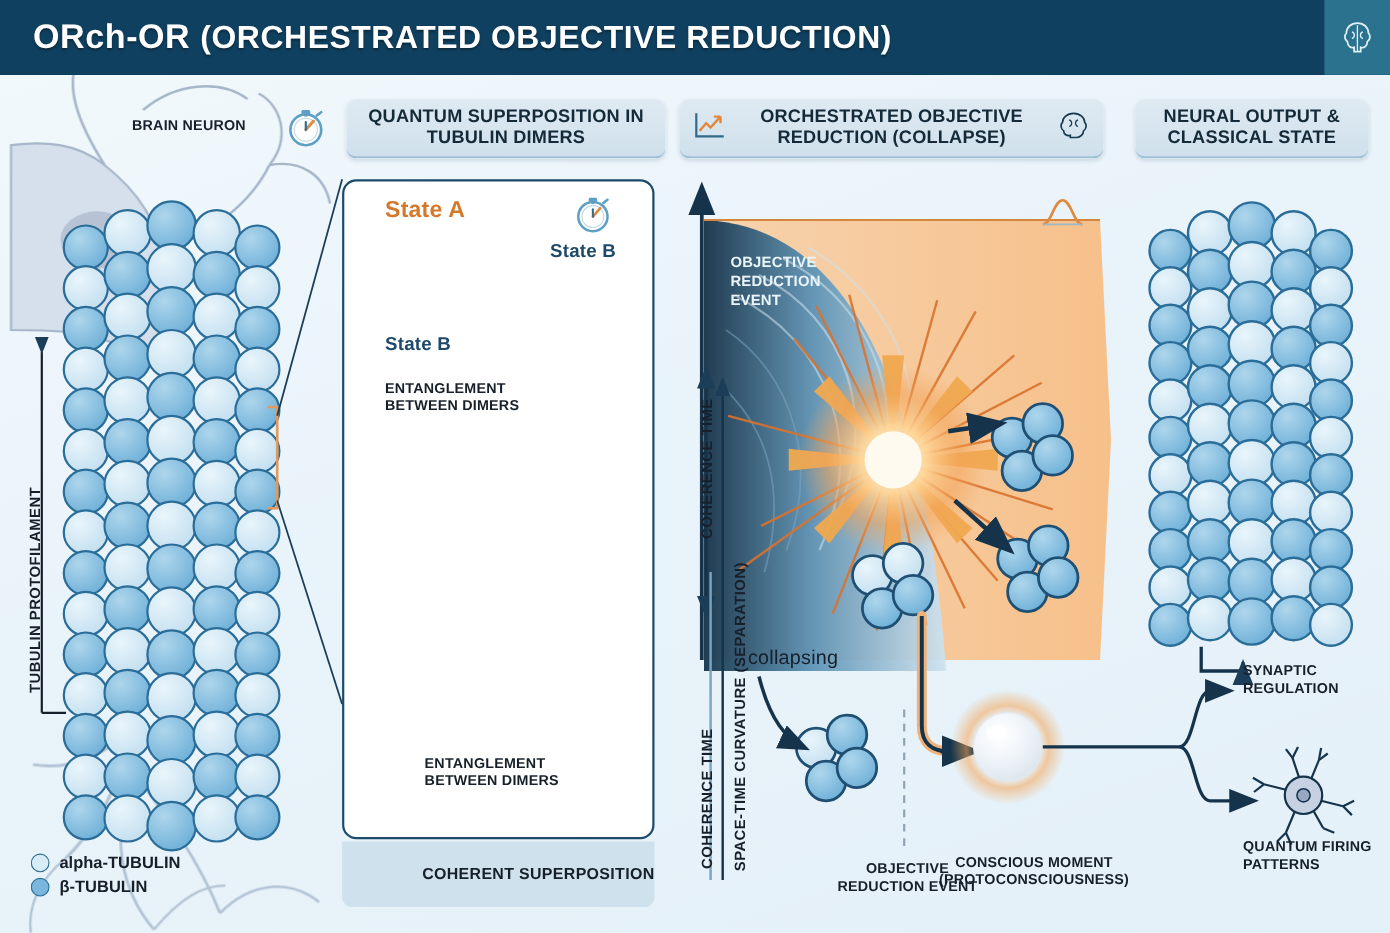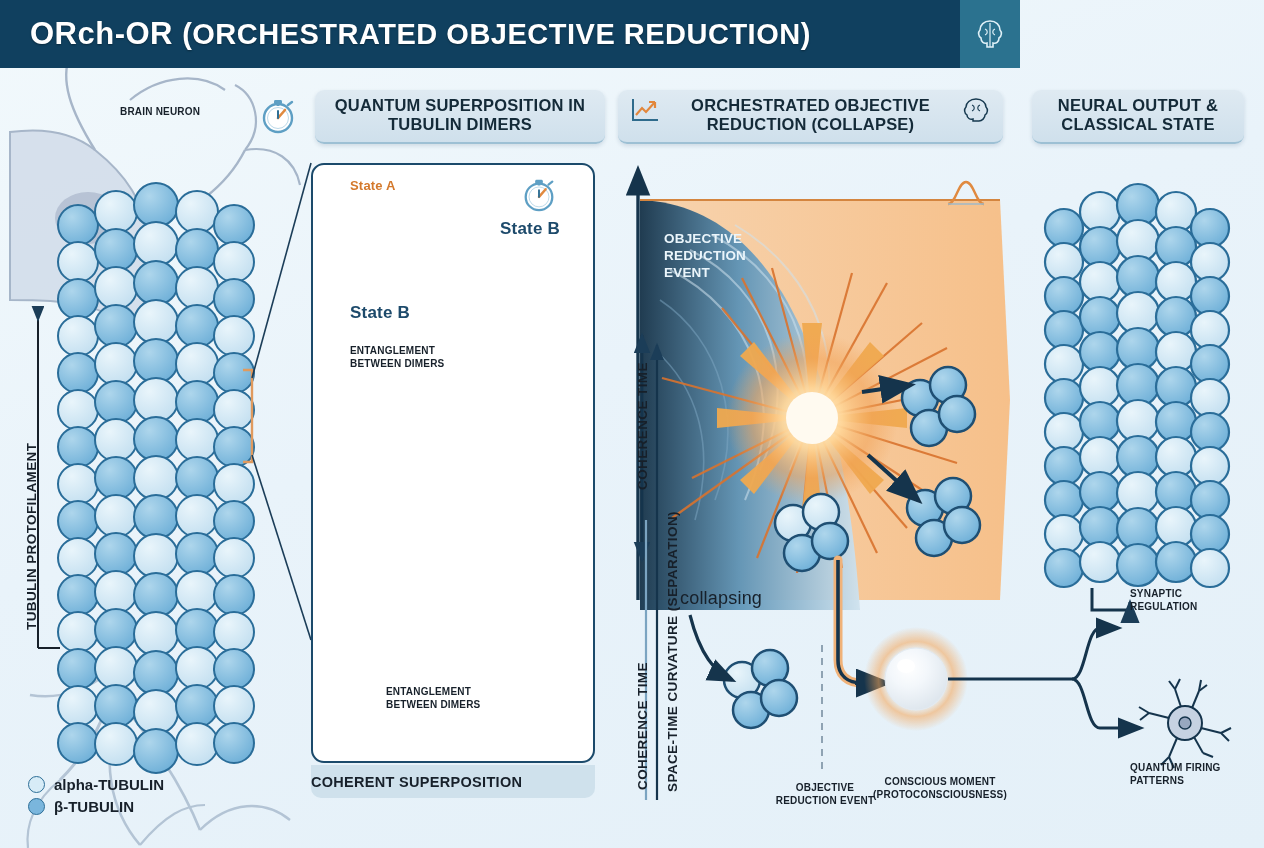--- a/index.html
+++ b/index.html
@@ -6,53 +6,53 @@
   html,body { width:1264px; height:848px; overflow:hidden; }
   body {
     font-family:"Liberation Sans", sans-serif;
     background:#eef6fb;
     position:relative;
   }
   #stage { position:absolute; inset:0; width:1264px; height:848px;
            background:linear-gradient(160deg,#f2f9fc 0%,#e9f3fa 45%,#e4f0f8 100%); }
 
   
-  .header { position:absolute; left:0; top:0; width:1020px; height:68px;
+  .header { position:absolute; left:0; top:0; width:1264px; height:68px;
             background:#10405f; display:flex; align-items:center; }
   .header-title { color:#ffffff; font-size:31px; font-weight:bold;
                   letter-spacing:.5px; padding-left:30px; white-space:nowrap;
                   text-shadow:0 1px 2px rgba(0,0,0,.35); }
   .header-title .sub { font-size:29px; }
   .header-brain { position:absolute; right:0; top:0; width:60px; height:68px;
                   background:#2b728f; display:flex; align-items:center; justify-content:center; }
 
   
   .chip { position:absolute; background:linear-gradient(180deg,#dfeaf2 0%,#cfe0ec 100%);
           border-radius:9px; box-shadow:0 2px 4px rgba(20,60,90,.14);
-          display:flex; justify-content:center; gap:9px;
+          display:flex; align-items:center; justify-content:center; gap:9px;
           padding:6px 12px; border-bottom:2px solid #9dc0d4; }
   .chip-txt { color:#142a38; font-size:16.5px; font-weight:bold; line-height:1.18;
               text-align:center; letter-spacing:.2px; }
   #chip-q  { left:315px; top:90px; width:290px; height:54px; }
   #chip-or { left:618px; top:90px; width:385px; height:54px; }
   #chip-n  { left:1032px; top:90px; width:212px; height:54px; }
 
-  .lbl { position:absolute; color:#17202a; font-size:10px; font-weight:bold;
+  .lbl { position:absolute; color:#17202a; font-size:13px; font-weight:bold;
          line-height:1.2; letter-spacing:.2px; white-space:pre-line; }
 
   
   .vlbl { position:absolute; font-size:13.5px; font-weight:bold; color:#17202a;
           transform-origin:0 0; transform:rotate(-90deg); white-space:nowrap; letter-spacing:.4px; }
 
   
   .card { position:absolute; left:311px; top:163px; width:284px; height:600px;
           background:#ffffff; border:2px solid #1b4a6b; border-radius:13px; }
-  .card-footer { position:absolute; left:311px; top:765px; width:284px; height:33px;
+  .card-footer { position:absolute; left:311px; top:765px; width:284px; height:60px;
                  background:#cfe1ec; border-radius:0 0 10px 10px;
-                 display:flex; align-items:center; justify-content:flex-start; }
+                 display:flex; align-items:center; justify-content:flex-end; }
   .card-footer span { font-size:14.5px; font-weight:bold; color:#17202a; letter-spacing:.3px; }
 
   
   .legend { position:absolute; left:28px; top:776px;text-align:right; }
   .legend-row { display:flex; align-items:center; gap:9px; margin-bottom:5px; }
   .legend-dot { width:17px; height:17px; border-radius:50%; border:1.6px solid #2c6d96; display:block; }
   .legend-txt { font-size:15px; font-weight:bold; color:#17202a; }
 
   svg { position:absolute; left:0; top:0; }
 </style>
@@ -585,21 +585,21 @@
       <circle cx="20" cy="22" r="14" fill="#ffffff" stroke="#5e9fc4" stroke-width="2.4"></circle>
       <circle cx="20" cy="22" r="10.5" fill="none" stroke="#bcd9e9" stroke-width="1"></circle>
       <rect x="16" y="4" width="8" height="4" rx="1.4" fill="#5e9fc4"></rect>
       <rect x="18.6" y="7" width="2.8" height="3" fill="#5e9fc4"></rect>
       <path d="M30,9 L34,6" stroke="#5e9fc4" stroke-width="2.4" stroke-linecap="round"></path>
       <path d="M20,22 L27,14" stroke="#e08a40" stroke-width="2.6" stroke-linecap="round"></path>
       <path d="M20,22 L20,15" stroke="#2f6f94" stroke-width="2" stroke-linecap="round"></path>
     </svg>
   </span>
 
-  <div class="lbl" style="left:350px; top:178px; color:#d4792c; font-size:13px;">State A</div>
+  <div class="lbl" style="left:350px; top:178px; color:#d4792c; font-size:21px;">State A</div>
   <div class="lbl" style="left:500px; top:219px; color:#1d4a6b; font-size:17px;">State B</div>
   <div class="lbl" style="left:350px; top:303px; color:#1d4a6b; font-size:17px;">State B</div>
 
   <div class="lbl" style="left:350px; top:345px; line-height:1.25;">ENTANGLEMENT
 BETWEEN DIMERS</div>
   <div class="lbl" style="left:386px; top:686px; line-height:1.25;">ENTANGLEMENT
 BETWEEN DIMERS</div>
 
 
   <div class="lbl" style="left:664px; top:231px; color:#eaf5fb; line-height:1.25; font-size:13.5px;">OBJECTIVE
@@ -611,18 +611,18 @@
   <div class="vlbl" style="left:665px; top:792px;">SPACE-TIME CURVATURE (SEPARATION)</div>
 
   <div class="lbl" style="left:680px; top:588px; font-weight:normal; font-size:18px;">collapsing</div>
 
   <div class="lbl" style="left:760px; top:782px; line-height:1.25; text-align:center; width:130px;">OBJECTIVE
 REDUCTION EVENT</div>
 
   <div class="lbl" style="left:850px; top:730px; line-height:1.25; text-align:center; width:180px;margin-top:46px;">CONSCIOUS MOMENT
 (PROTOCONSCIOUSNESS)</div>
 
-  <div class="lbl" style="left:1130px; top:588px; line-height:1.25;">SYNAPTIC
+  <div class="lbl" style="left:1130px; top:602px; line-height:1.25;">SYNAPTIC
 REGULATION</div>
   <div class="lbl" style="left:1130px; top:762px; line-height:1.25;">QUANTUM FIRING
 PATTERNS</div>
 
 </div>
 
 </body></html>

